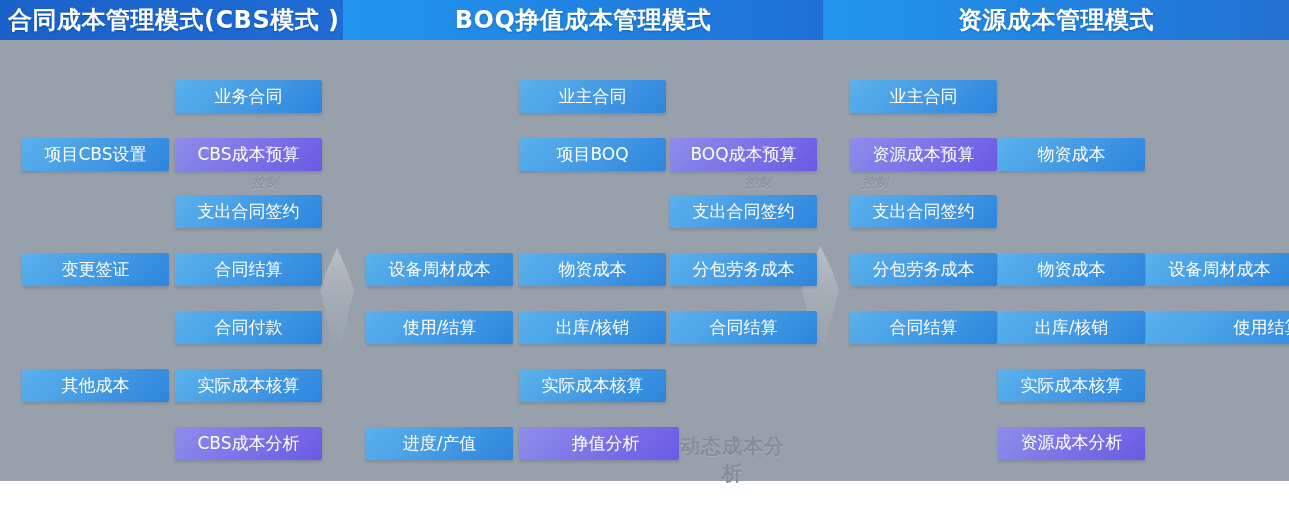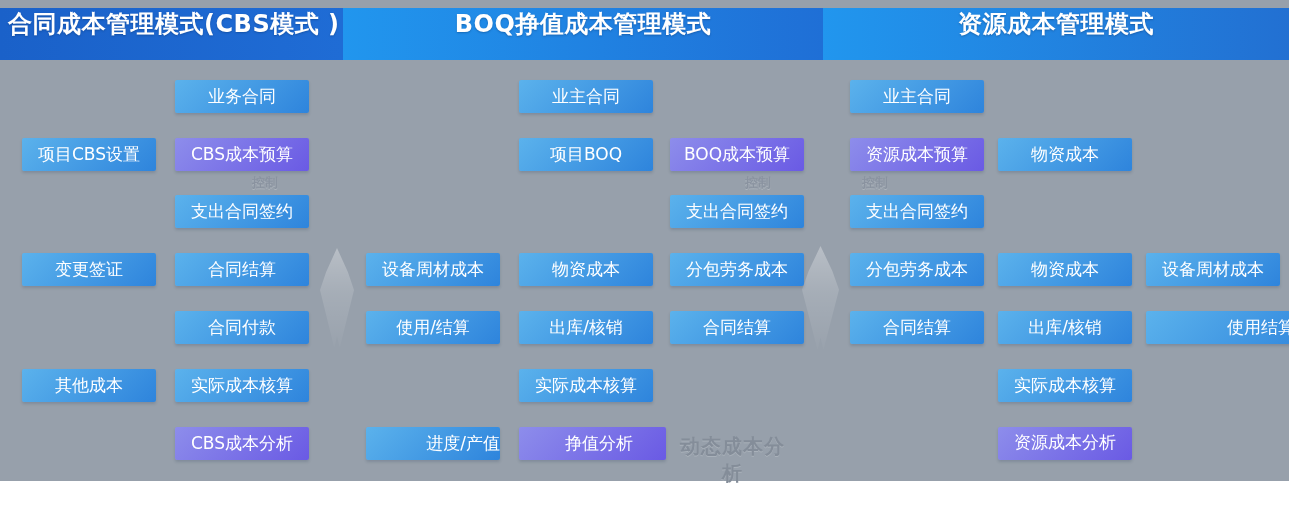--- a/index.html
+++ b/index.html
@@ -1,34 +1,34 @@
 <!DOCTYPE html>
 <html><head>
 <meta charset="utf-8">
 <style>
   html,body{margin:0;padding:0;}
   body{font-family:"DejaVu Sans","Liberation Sans",sans-serif;}
   .stage{position:relative;width:1289px;height:512px;background:#ffffff;overflow:hidden;}
   .canvas{position:absolute;left:0;top:0;width:1289px;height:481px;background:#97a0ab;}
   
-  .hdr{position:absolute;top:8px;height:52px;display:flex;align-items:flex-start;box-sizing:border-box;}
+  .hdr{position:absolute;top:0;height:40px;display:flex;align-items:center;box-sizing:border-box;}
   .hdr-1{left:0;width:343px;background:linear-gradient(90deg,#1a61c9,#1f6cd5);justify-content:flex-start;padding-left:8px;}
   .hdr-2{left:343px;width:480px;background:linear-gradient(90deg,#2196ee,#1f6fd6);justify-content:center;}
   .hdr-3{left:823px;width:466px;background:linear-gradient(90deg,#2196ee,#2270d2);justify-content:center;}
   .hdr-label{color:#ffffff;font-size:24px;font-weight:bold;white-space:nowrap;
              text-shadow:0 1px 2px rgba(0,40,90,.35);letter-spacing:.5px;}
   
-  .box{position:absolute;width:134px;height:33px;line-height:33px;text-align:center;
+  .box{position:absolute;width:147px;height:33px;line-height:33px;text-align:center;
        color:#ffffff;font-size:17px;border-radius:2px;white-space:nowrap;
        box-shadow:0 2px 3px rgba(30,50,80,.18);}
   .box.blue{background:linear-gradient(135deg,#5bb2ec 0%,#2e84dc 100%);}
   .box.purple{background:linear-gradient(135deg,#8d8deb 0%,#6a5ae4 100%);}
   
   .ctrl{position:absolute;font-size:13px;font-weight:bold;color:#8a93a0;
-        text-shadow:0 1px 0 rgba(255,255,255,.22);}
+        text-shadow:0 1px 0 rgba(255,255,255,.22);font-style:italic;}
   
   .ghost-text{position:absolute;width:125px;text-align:center;font-size:20px;font-weight:bold;
               color:#848d99;text-shadow:0 1px 0 rgba(255,255,255,.18);letter-spacing:1px;}
   
   .diamond{position:absolute;
            background:linear-gradient(180deg,rgba(255,255,255,.32) 0%,rgba(255,255,255,.14) 45%,rgba(255,255,255,.02) 100%);
            clip-path:polygon(50% 0%,82% 24%,100% 42%,58% 100%,50% 88%,42% 100%,0% 42%,18% 24%);}
   .d1{left:320px;top:248px;width:34px;height:100px;}
   .d2{left:802px;top:246px;width:37px;height:104px;}
 </style>
@@ -57,21 +57,21 @@
       <div class="box purple" style="left: 175px; top: 138px;">CBS成本预算</div>
       <div class="box blue" style="left: 175px; top: 195px;">支出合同签约</div>
       <div class="box blue" style="left: 22px; top: 253px;">变更签证</div>
       <div class="box blue" style="left: 175px; top: 253px;">合同结算</div>
       <div class="box blue" style="left: 175px; top: 311px;">合同付款</div>
       <div class="box blue" style="left: 22px; top: 369px;">其他成本</div>
       <div class="box blue" style="left: 175px; top: 369px;">实际成本核算</div>
       <div class="box purple" style="left: 175px; top: 427px;">CBS成本分析</div>
       <div class="box blue" style="left: 366px; top: 253px;">设备周材成本</div>
       <div class="box blue" style="left: 366px; top: 311px;">使用/结算</div>
-      <div class="box blue" style="left: 366px; top: 427px; text-align: right;">进度/产值</div>
+      <div class="box blue" style="left: 366px; top: 427px;">进度/产值</div>
       <div class="box blue" style="left: 519px; top: 80px;">业主合同</div>
       <div class="box blue" style="left: 519px; top: 138px;">项目BOQ</div>
       <div class="box blue" style="left: 519px; top: 253px;">物资成本</div>
       <div class="box blue" style="left: 519px; top: 311px;">出库/核销</div>
       <div class="box blue" style="left: 519px; top: 369px;">实际成本核算</div>
       <div class="box purple" style="left: 519px; top: 427px; padding-left: 13px;">挣值分析</div>
       <div class="box purple" style="left: 670px; top: 138px;">BOQ成本预算</div>
       <div class="box blue" style="left: 670px; top: 195px;">支出合同签约</div>
       <div class="box blue" style="left: 670px; top: 253px;">分包劳务成本</div>
       <div class="box blue" style="left: 670px; top: 311px;">合同结算</div>

